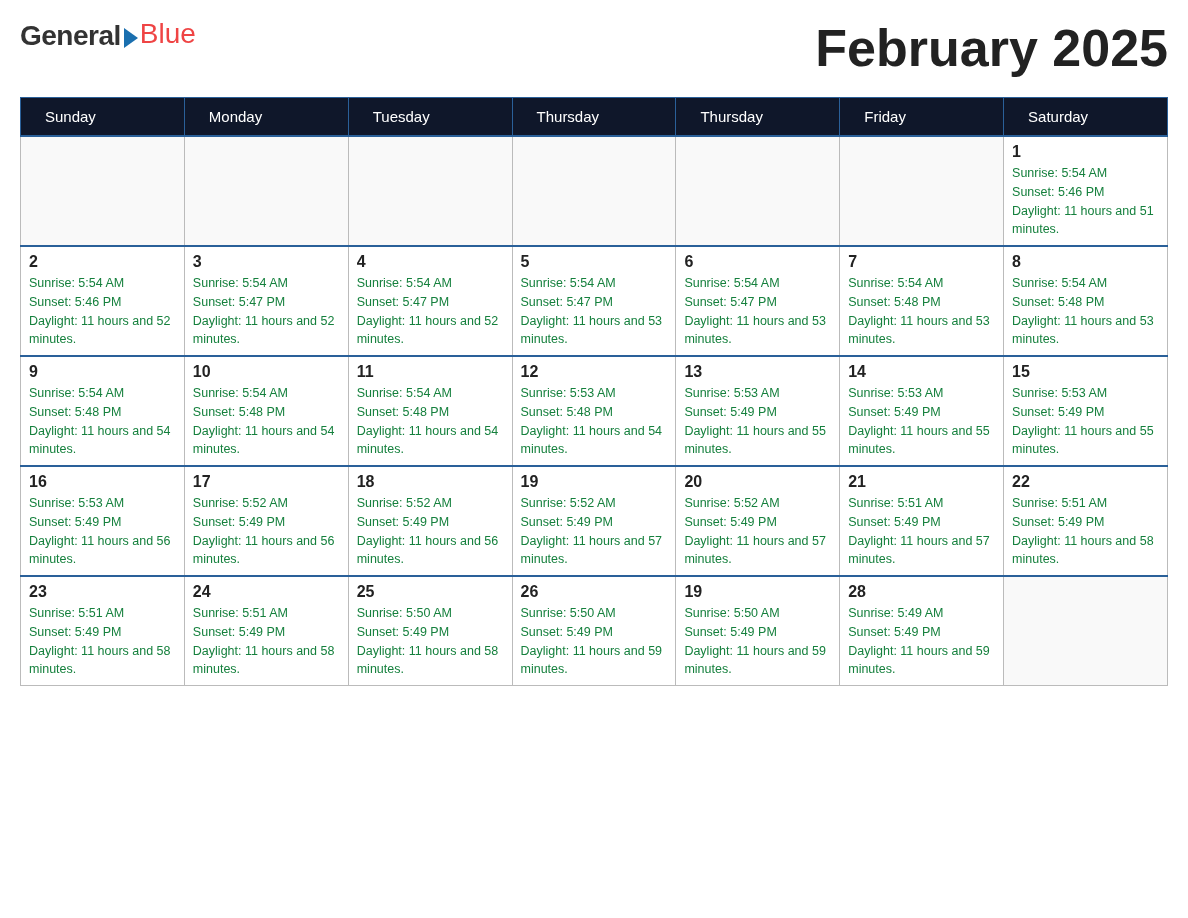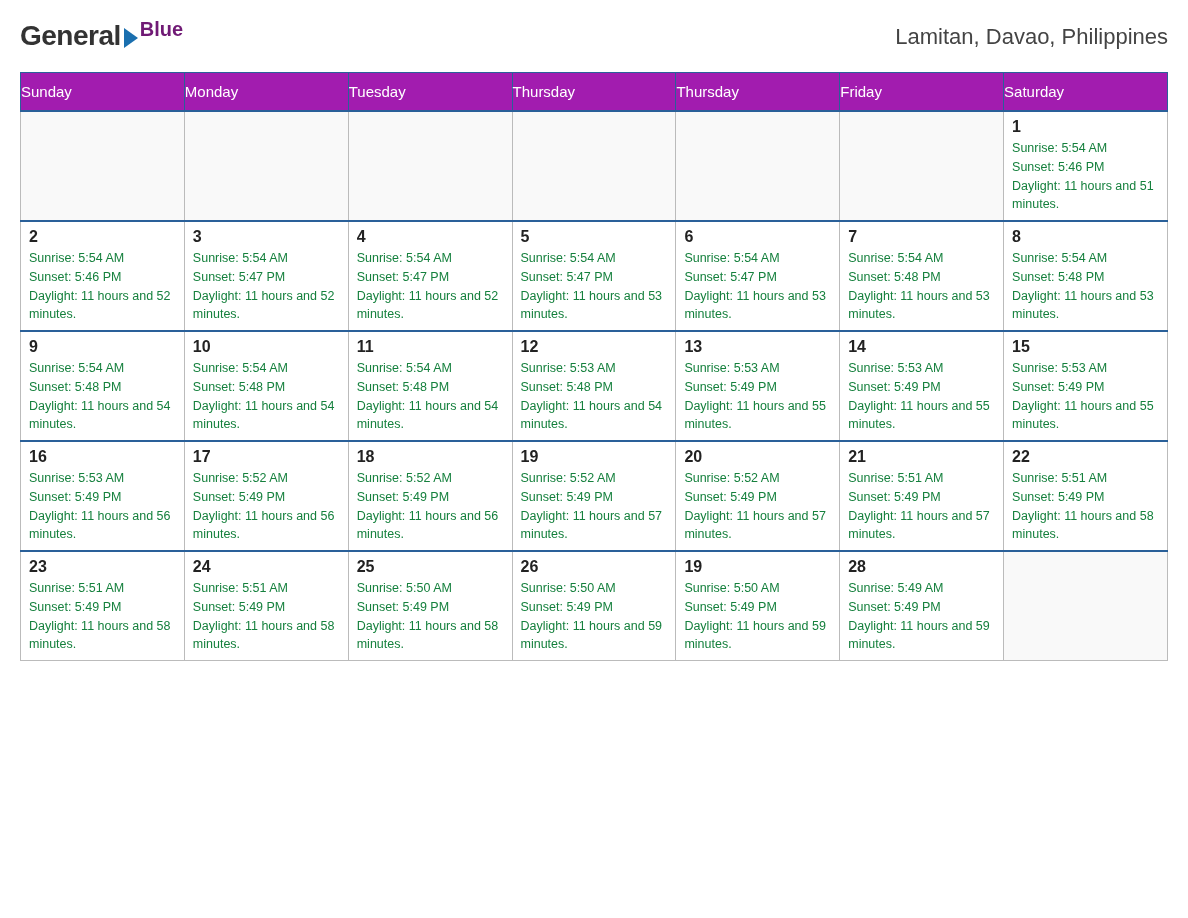--- a/index.html
+++ b/index.html
@@ -34,23 +34,23 @@
     .logo-arrow {
       width: 0;
       height: 0;
       border-left: 14px solid #1a6faf;
       border-top: 10px solid transparent;
       border-bottom: 10px solid transparent;
       margin-left: 3px;
       margin-top: 4px;
     }
     .logo-text-blue {
-      font-size: 20px;
-      font-weight: bold;
-      color: #701a75;
+      font-size: 28px;
+      font-weight: normal;
+      color: #ef4444;
       margin-top: -2px;
       padding-left: 2px;
     }
     .title-section {
       text-align: right;
     }
     .month-title {
       font-size: 52px;
       font-weight: bold;
       color: #222;
@@ -60,25 +60,25 @@
       font-size: 22px;
       color: #444;
       margin-top: 4px;
     }
     .calendar-table {
       width: 100%;
       border-collapse: collapse;
       border: 1px solid #aaa;
     }
     .calendar-table th {
-      background-color: #a21caf;
+      background-color: #0f172a;
       color: #fff;
       font-size: 15px;
       font-weight: normal;
-      padding: 10px 0;
+      padding: 10px 24px;
       text-align: left;
       border: 1px solid #2a6099;
     }
     .calendar-table td {
       vertical-align: top;
       padding: 6px 8px;
       border: 1px solid #bbb;
       width: calc(100% / 7);
       min-height: 110px;
       font-size: 13px;
@@ -112,21 +112,21 @@
 
 <div class="header">
   <div class="logo">
     <div class="logo-top">
       <span class="logo-text-general">General</span>
       <div class="logo-arrow"></div>
     </div>
     <span class="logo-text-blue">Blue</span>
   </div>
   <div class="title-section">
-    <div class="location-title">Lamitan, Davao, Philippines</div>
+    <div class="month-title">February 2025</div>
   </div>
 </div>
 
 <table class="calendar-table">
   <thead>
     <tr>
     <th>Sunday</th>
         <th>Monday</th>
         <th>Tuesday</th>
         <th>Thursday</th>

